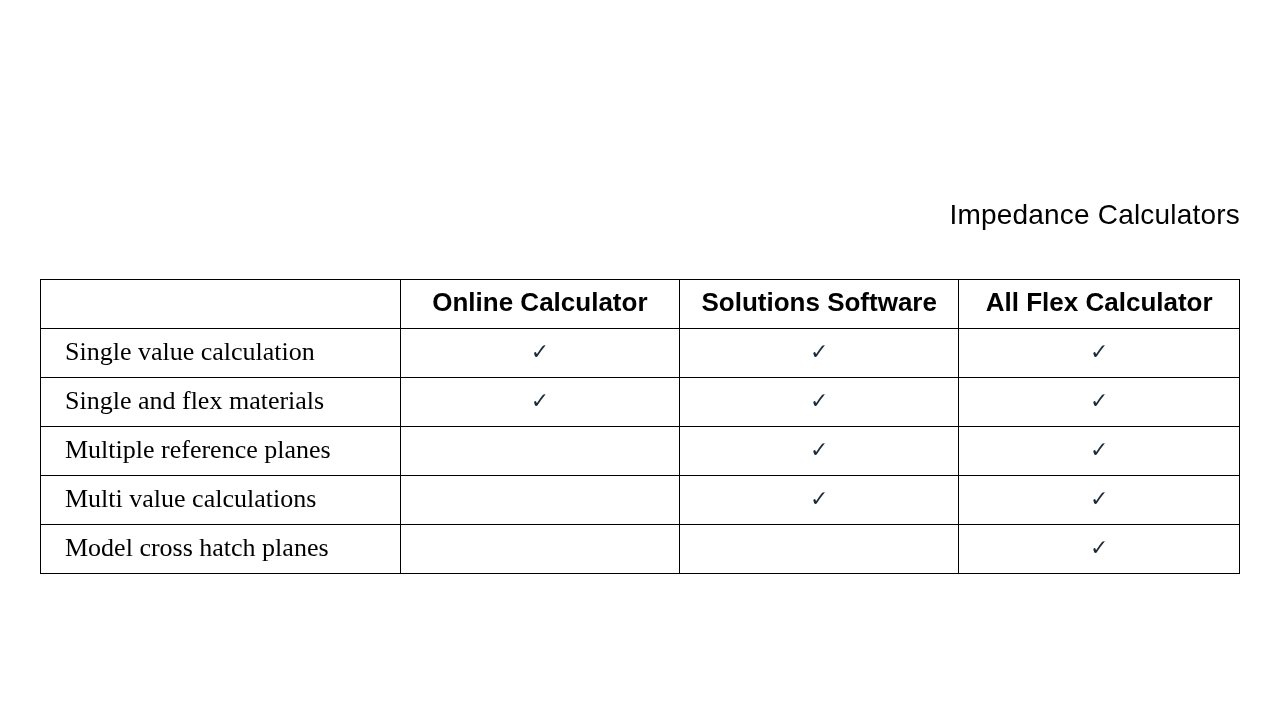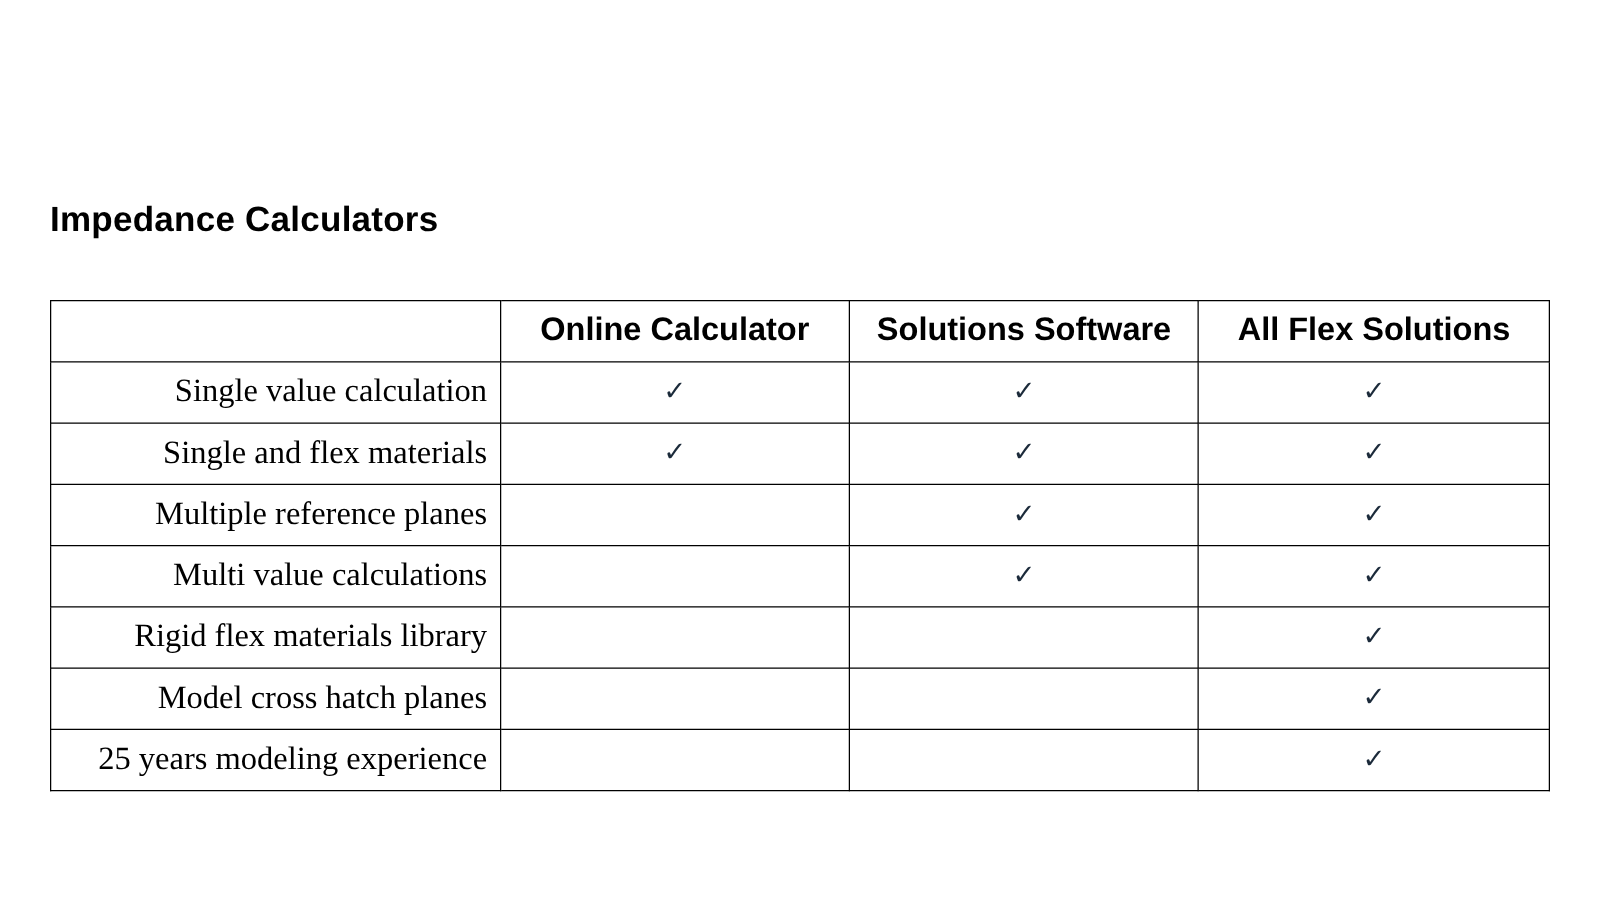--- a/index.html
+++ b/index.html
@@ -11,26 +11,27 @@
     font-family: "Arial Narrow", Arial, Helvetica, sans-serif;
     color: #000;
   }
   .page {
     box-sizing: border-box;
     width: 1280px;
     height: 720px;
     padding: 160px 40px 0 40px;
   }
   .title {
-    text-align: left;
-    font-weight: 700;
+    text-align: right;
+    font-weight: 400;
     font-size: 28px;
     letter-spacing: 0.2px;
     margin-bottom: 48px;
     font-stretch: condensed;
+    margin-top: 39px;
   }
   table.comparison {
     border-collapse: collapse;
     width: 100%;
     table-layout: fixed;
   }
   table.comparison th,
   table.comparison td {
     border: 1.5px solid #000;
     padding: 4px 10px 6px 10px;
@@ -42,22 +43,22 @@
   table.comparison th {
     font-weight: 700;
     font-stretch: condensed;
   }
   table.comparison th.rowhead-blank {
     
   }
   table.comparison td.rowlabel {
     font-family: "Times New Roman", Times, serif;
     font-size: 26px;
-    text-align: right;
-    padding-left: 12px;
+    text-align: left;
+    padding-left: 24px;
   }
   table.comparison td.cell {
     text-align: center;
     font-family: "Segoe UI Symbol", "Arial Unicode MS", sans-serif;
     font-size: 22px;
     color: #1b2a3a;
   }
   
   col.c0 { width: 30%; }
   col.c1 { width: 23.3%; }
@@ -75,21 +76,21 @@
       <col class="c0">
         <col class="c1">
         <col class="c2">
         <col class="c3">
     </colgroup>
     <thead>
       <tr>
         <th class="rowhead-blank"></th>
         <th>Online Calculator</th>
         <th>Solutions Software</th>
-        <th>All Flex Solutions</th>
+        <th>All Flex Calculator</th>
       </tr>
     </thead>
     <tbody>
       <tr>
         <td class="rowlabel">Single value calculation</td>
         <td class="cell">✓</td>
         <td class="cell">✓</td>
         <td class="cell">✓</td>
       </tr>
       <tr>
@@ -104,32 +105,20 @@
         <td class="cell">✓</td>
         <td class="cell">✓</td>
       </tr>
       <tr>
         <td class="rowlabel">Multi value calculations</td>
         <td class="cell"></td>
         <td class="cell">✓</td>
         <td class="cell">✓</td>
       </tr>
       <tr>
-        <td class="rowlabel">Rigid flex materials library</td>
-        <td class="cell"></td>
-        <td class="cell"></td>
-        <td class="cell">✓</td>
-      </tr>
-      <tr>
         <td class="rowlabel">Model cross hatch planes</td>
-        <td class="cell"></td>
-        <td class="cell"></td>
-        <td class="cell">✓</td>
-      </tr>
-      <tr>
-        <td class="rowlabel">25 years modeling experience</td>
         <td class="cell"></td>
         <td class="cell"></td>
         <td class="cell">✓</td>
       </tr>
     </tbody>
   </table>
 </div>
 
 </body></html>

